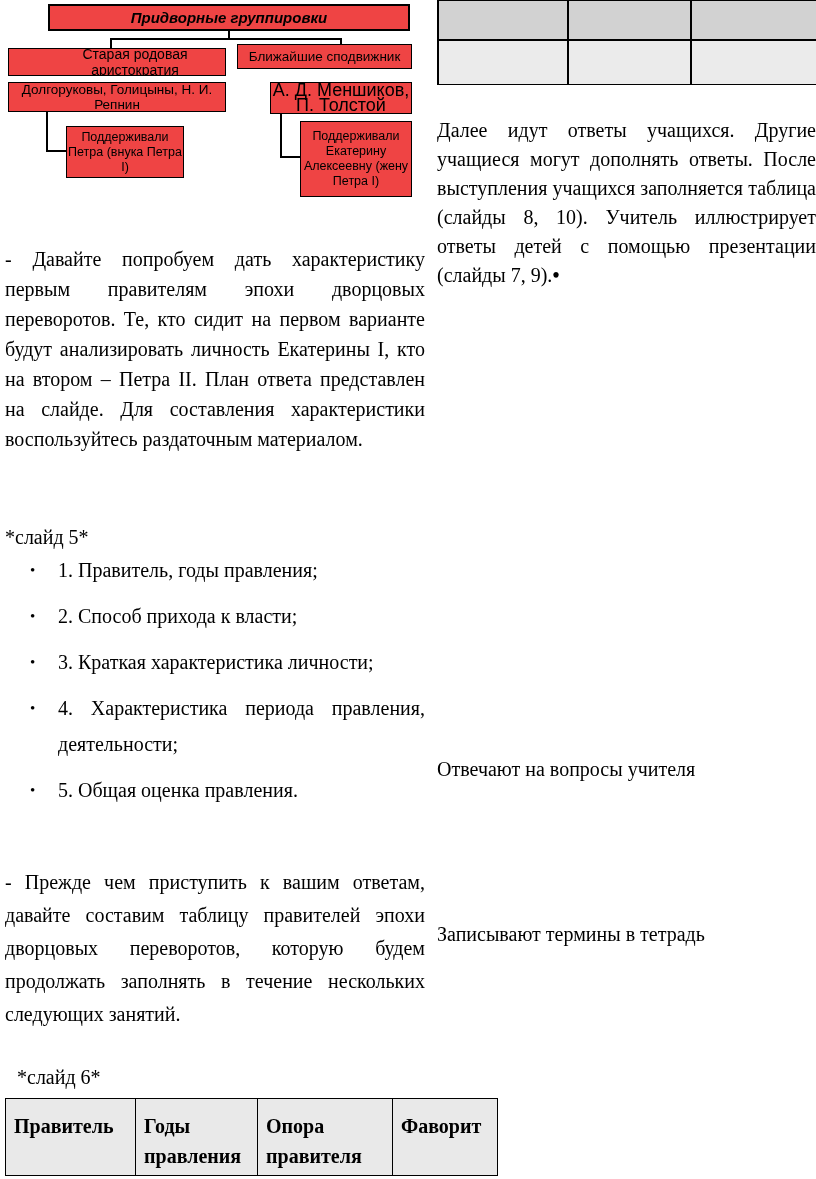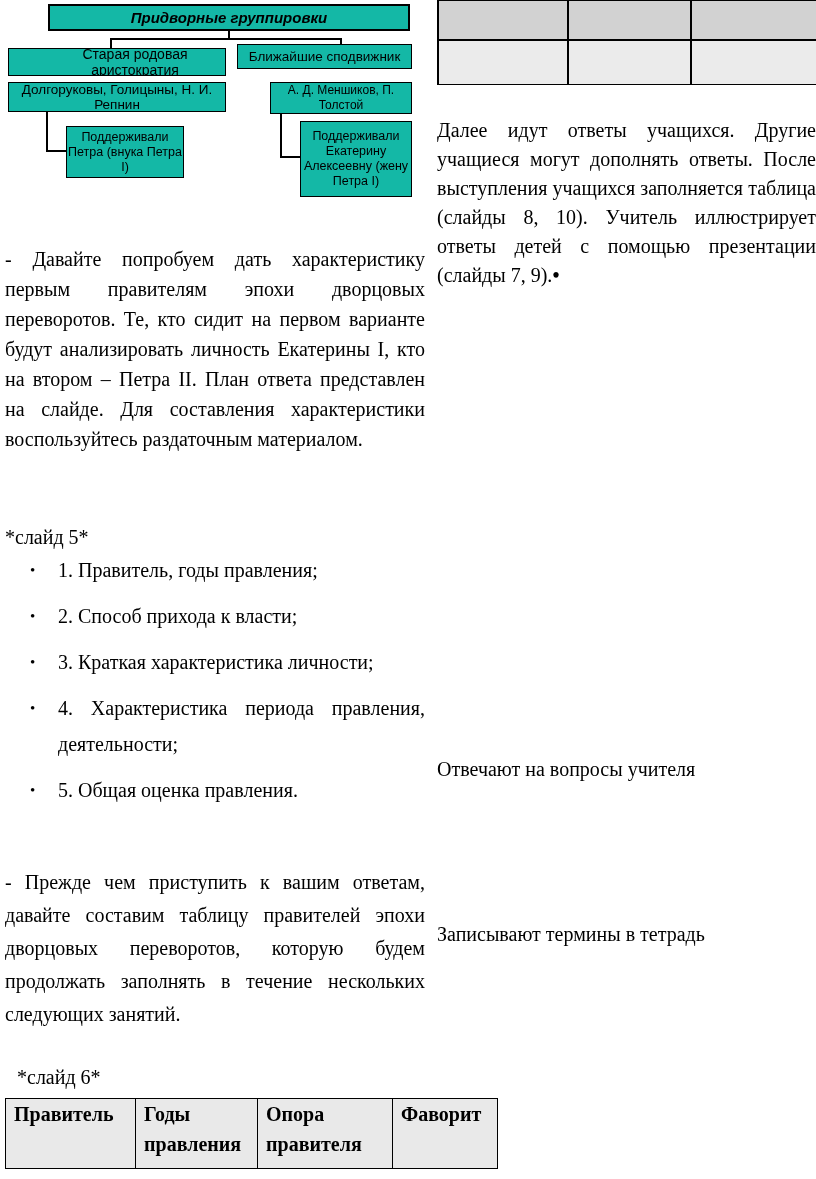--- a/index.html
+++ b/index.html
@@ -6,31 +6,31 @@
   html,body { background:#fff; }
   .page {
     position:relative; width:816px; height:1179px;
     background:#fff; overflow:hidden;
     font-family:"Liberation Serif", serif; color:#000;
   }
 
   
   .diagram { position:absolute; left:0; top:0; width:414px; height:232px; overflow:hidden;
              font-family:"Liberation Sans", sans-serif; }
-  .dbox { position:absolute; background:#14b8a6; border:1.5px solid #000;
+  .dbox { position:absolute; background:#ef4444; border:1.5px solid #000;
           display:flex; align-items:center; justify-content:center;
           text-align:center; overflow:hidden; }
   .dbox.title { border-width:2px; font-weight:bold; font-style:italic; font-size:15px; }
   .line { position:absolute; background:#000; }
 
   .box-title    { left:48px;  top:4px;   width:362px; height:27px; }
   .box-grp-l    { left:8px;   top:48px;  width:218px; height:28px; font-size:14px;padding-left:36px; }
   .box-grp-r    { left:237px; top:44px;  width:175px; height:25px; font-size:13.5px; white-space:nowrap; }
   .box-mem-l    { left:8px;   top:82px;  width:218px; height:30px; font-size:13.5px; line-height:15px; }
-  .box-mem-r    { left:270px; top:82px;  width:142px; height:32px; font-size:12px; line-height:15px; }
+  .box-mem-r    { left:270px; top:82px;  width:142px; height:32px; font-size:18px; line-height:15px; }
   .box-sup-l    { left:66px;  top:126px; width:118px; height:52px; font-size:12.5px; line-height:15px; }
   .box-sup-r    { left:300px; top:121px; width:112px; height:76px; font-size:12.5px; line-height:15px; }
 
   .ln-stub   { left:228px; top:31px;  width:2px;   height:7px; }
   .ln-h      { left:110px; top:38px;  width:232px; height:2px; }
   .ln-vl     { left:110px; top:38px;  width:2px;   height:10px; }
   .ln-vr     { left:340px; top:38px;  width:2px;   height:6px; }
   .ln-l-v    { left:46px;  top:112px; width:2px;   height:40px; }
   .ln-l-h    { left:46px;  top:150px; width:20px;  height:2px; }
   .ln-r-v    { left:280px; top:114px; width:2px;   height:44px; }
@@ -62,21 +62,21 @@
   
   .blist { position:absolute; left:30px; top:552px; width:395px; }
   .bitem { display:flex; margin-bottom:10px; }
   .bmark { width:28px; flex:0 0 28px; font-size:15px; line-height:36px; }
   .btext { width:367px; font-size:20px; line-height:36px; text-align:justify; }
 
   
   .btable { position:absolute; left:5px; top:1098px; border-collapse:collapse; }
   .btable td {
     border:1.5px solid #000; background:#e9e9e9; vertical-align:top;
-    font-weight:bold; font-size:20px; line-height:30px; padding:0 8px 4px 8px;
+    font-weight:bold; font-size:20px; line-height:30px; padding:12px 8px 4px 8px;
     height:70px;
   }
   .c0 { width:130px; } .c1 { width:122px; } .c2 { width:135px; } .c3 { width:105px; }
 
   .bullet-suffix { font-weight:bold; }
 </style>
 </head>
 <body>
 
 <div class="page">

